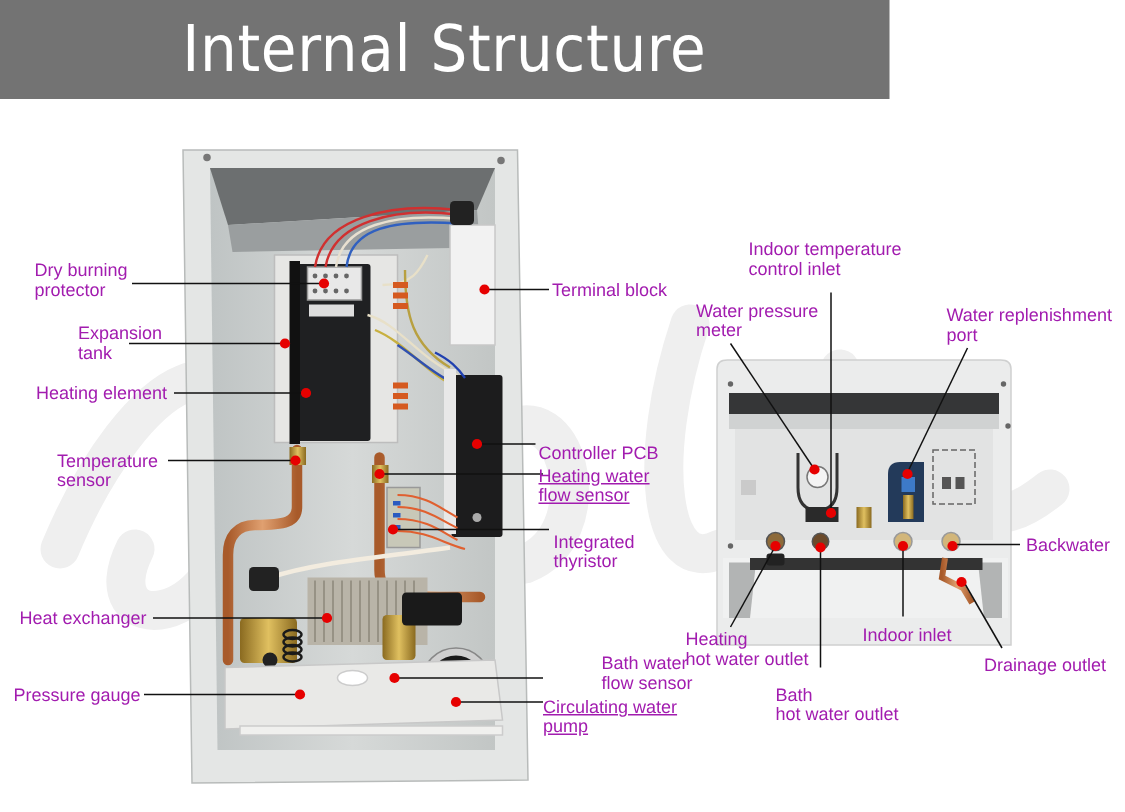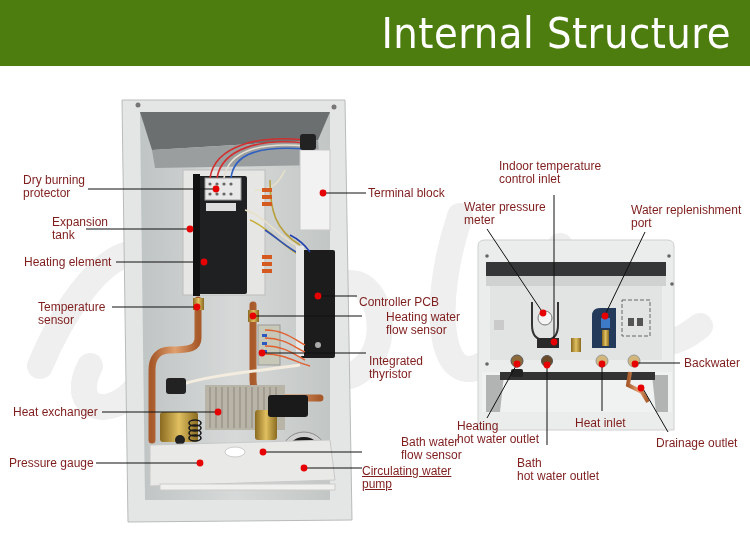--- a/index.html
+++ b/index.html
@@ -1,21 +1,21 @@
 <!DOCTYPE html>
 <html><head>
 <meta charset="utf-8">
 <style>
   html,body{margin:0;padding:0;}
   body{width:750px;height:541px;position:relative;overflow:hidden;background:#ffffff;font-family:"Liberation Sans","DejaVu Sans",sans-serif;}
-  .header{position:absolute;left:0;top:0;width:750px;height:66px;background:#4d7c0f;display:flex;align-items:center;justify-content:flex-end;}
+  .header{position:absolute;left:0;top:0;width:593px;height:66px;background:#737373;display:flex;align-items:center;justify-content:center;}
   .header-title{color:#fff;font-family:"DejaVu Sans","Liberation Sans",sans-serif;font-size:43px;font-weight:normal;letter-spacing:0.5px;transform:scaleX(0.9);}
   .watermark{position:absolute;left:0;top:66px;width:750px;height:475px;pointer-events:none;}
   svg.art{position:absolute;left:0;top:0;}
-  .lbl{position:absolute;font-size:12px;line-height:13px;color:#7f1d1d;white-space:nowrap;}
+  .lbl{position:absolute;font-size:12px;line-height:13px;color:#a21caf;white-space:nowrap;}
 </style>
 </head>
 <body>
 
 <div class="header">
   <span class="header-title">Internal Structure</span>
 </div>
 
 <svg class="watermark" viewBox="0 0 750 475">
   <g fill="none" stroke="#efefef" stroke-width="26" stroke-linecap="round">
@@ -286,21 +286,21 @@
 <div class="lbl" style="left:9px;top:457px;">
   <div>Pressure gauge</div>
 </div>
 
 <div class="lbl" style="left:368px;top:187px;">
   <div>Terminal block</div>
 </div>
 <div class="lbl" style="left:359px;top:296px;">
   <div>Controller PCB</div>
 </div>
-<div class="lbl" style="left:386px;top:311px;">
+<div class="lbl" style="left:359px;top:311px;text-decoration:underline;">
   <div>Heating water</div>
   <div>flow sensor</div>
 </div>
 <div class="lbl" style="left:369px;top:355px;">
   <div>Integrated</div>
   <div>thyristor</div>
 </div>
 <div class="lbl" style="left:363px;top:436px;margin-left:38px;">
   <div>Bath water</div>
   <div>flow sensor</div>
@@ -323,21 +323,21 @@
   <div>port</div>
 </div>
 <div class="lbl" style="left:684px;top:357px;">
   <div>Backwater</div>
 </div>
 <div class="lbl" style="left:457px;top:420px;">
   <div>Heating</div>
   <div>hot water outlet</div>
 </div>
 <div class="lbl" style="left:575px;top:417px;">
-  <div>Heat inlet</div>
+  <div>Indoor inlet</div>
 </div>
 <div class="lbl" style="left:656px;top:437px;">
   <div>Drainage outlet</div>
 </div>
 <div class="lbl" style="left:517px;top:457px;">
   <div>Bath</div>
   <div>hot water outlet</div>
 </div>
 
 </body></html>

